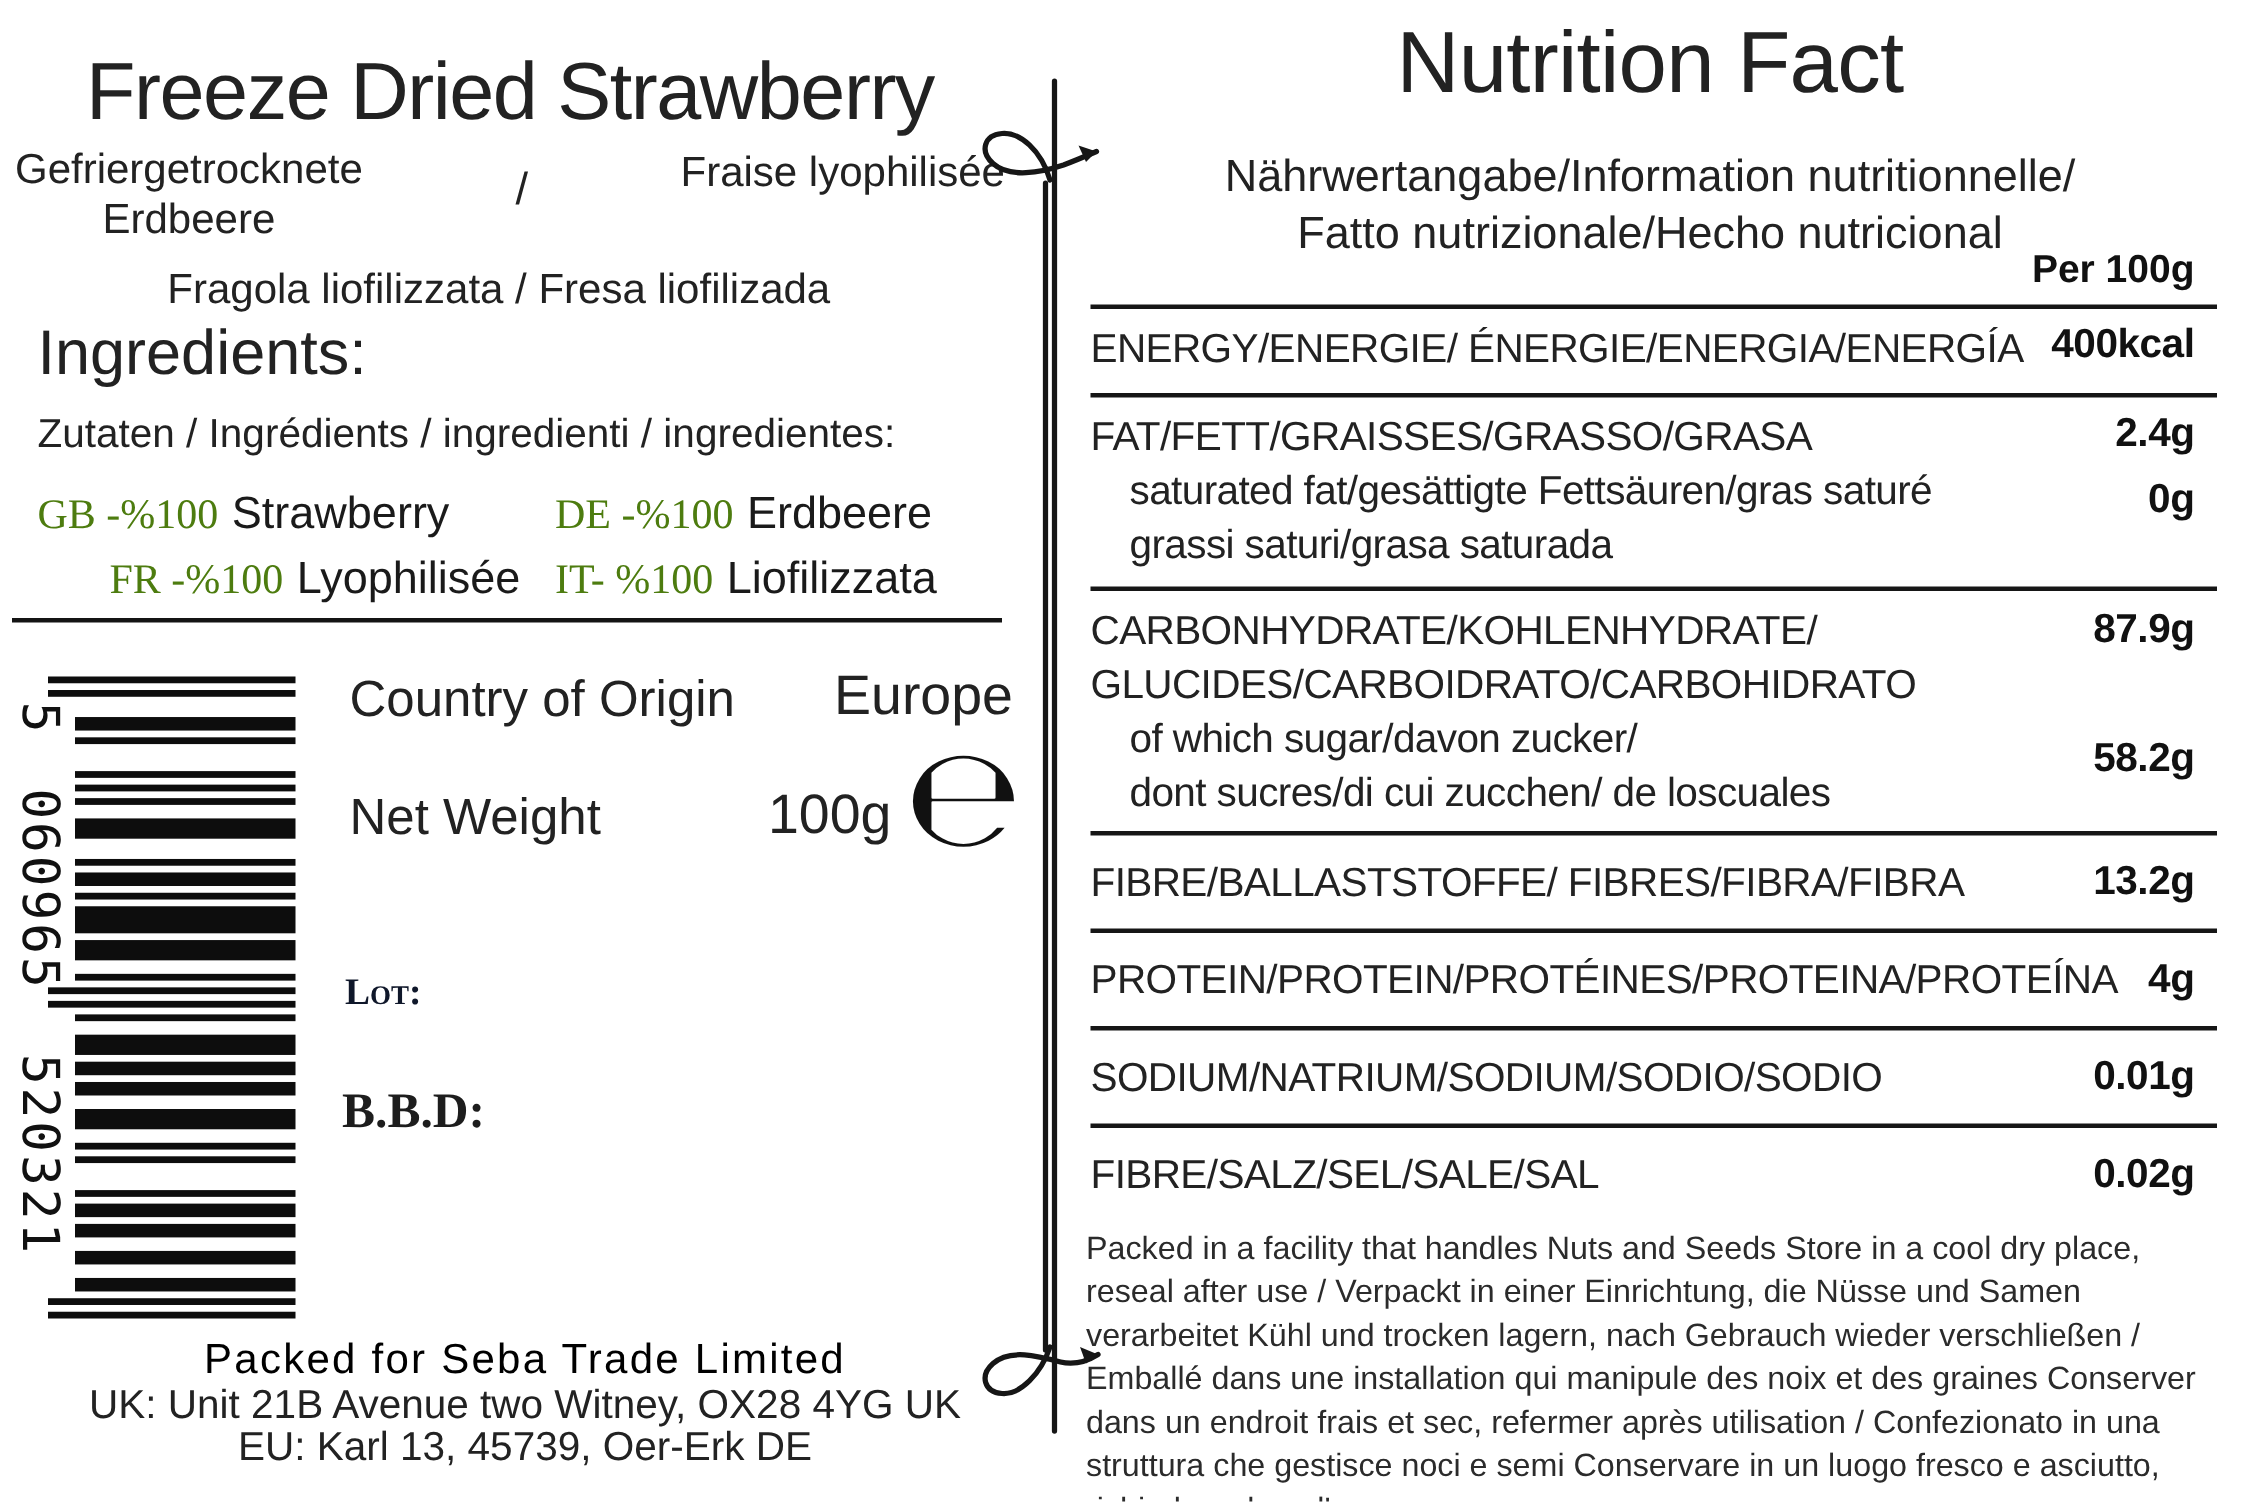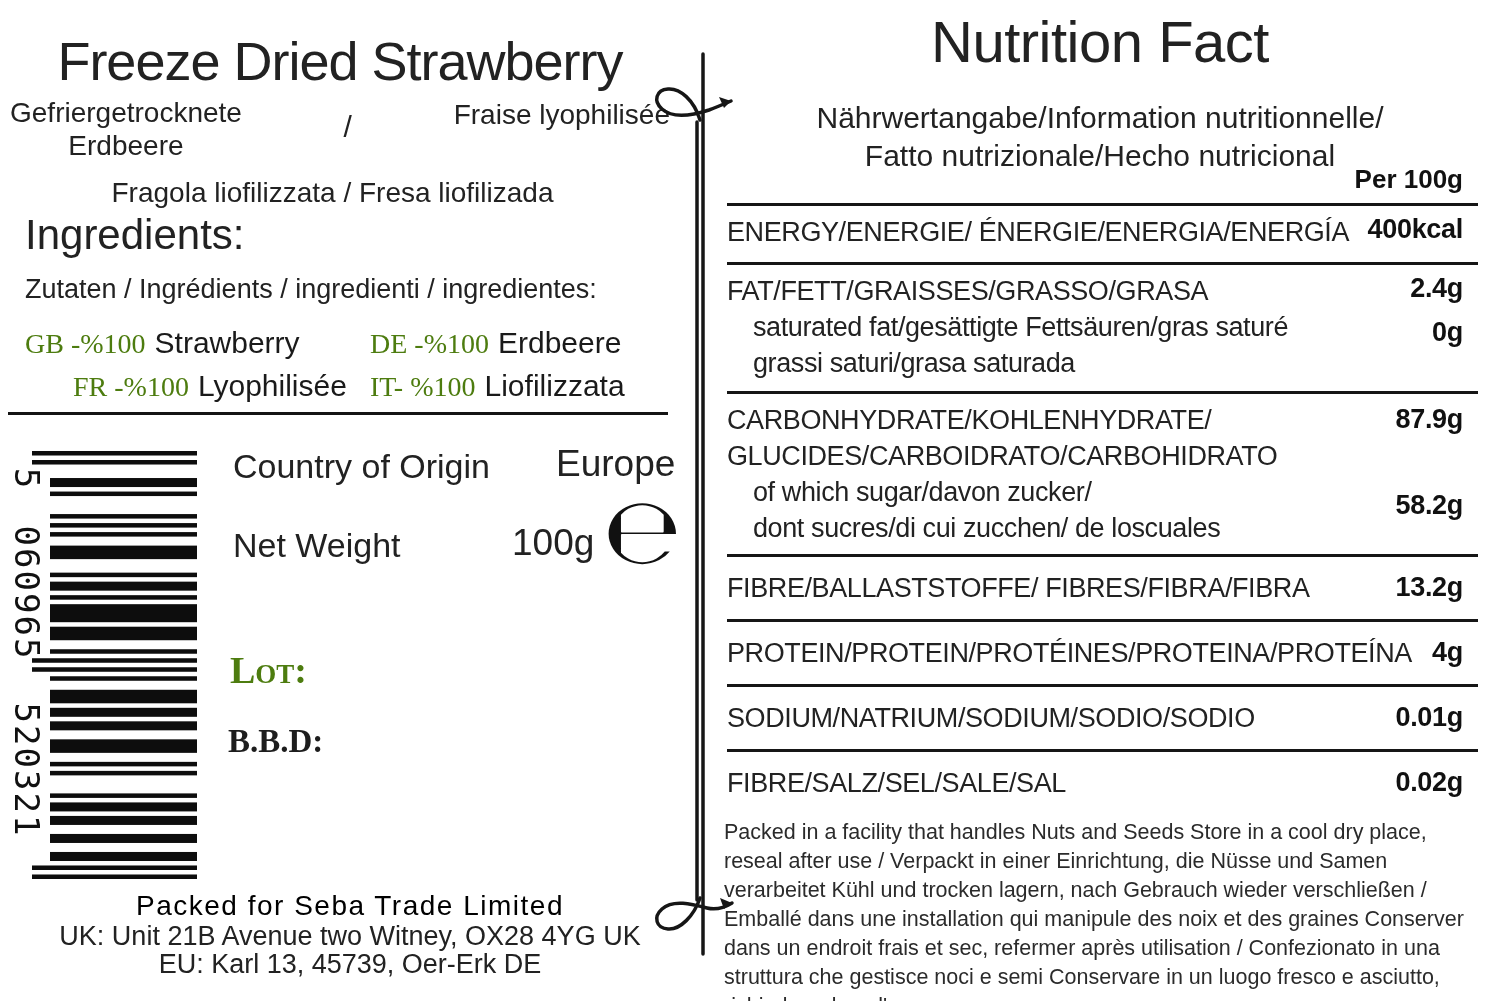--- a/index.html
+++ b/index.html
@@ -23,22 +23,22 @@
   .ing-item .name{font-size:30px;padding-left:9px;color:#1a1a1a;}
   .ing-r1c1{left:25px;top:326px;} .ing-r1c2{left:370px;top:326px;}
   .ing-r2c1{left:41px;top:369px;margin-left:32px;} .ing-r2c2{left:370px;top:369px;}
   .l-rule{left:8px;top:412px;width:660px;height:3px;background:#141414;}
   .origin-label{left:233px;top:447px;font-size:34px;color:#222;}
   .origin-value{left:556px;top:443px;font-size:37px;color:#222;}
   .net-label{left:233px;top:526px;font-size:34px;color:#222;}
   .net-value{left:512px;top:522px;font-size:37px;color:#222;}
   .e-sign{left:603px;top:486px;font-size:92px;line-height:1;
           font-family:"DejaVu Sans","DejaVu Serif",serif;color:#111;}
-  .lot{left:230px;top:648px;font-size:38px;font-weight:bold;font-variant:small-caps;
-       font-family:"Liberation Serif","DejaVu Serif",serif;color:#4d7c0f;}
+  .lot{left:230px;top:648px;font-size:25px;font-weight:bold;font-variant:small-caps;
+       font-family:"Liberation Serif","DejaVu Serif",serif;color:#0f172a;}
   .bbd{left:228px;top:723px;font-size:33px;font-weight:bold;
        font-family:"Liberation Serif","DejaVu Serif",serif;color:#1d1d1d;}
   .packed{left:40px;top:890px;width:620px;font-size:28px;letter-spacing:1.5px;color:#000000;}
   .addr-uk{left:40px;top:921px;width:620px;font-size:27px;color:#222;}
   .addr-eu{left:40px;top:949px;width:620px;font-size:27px;color:#222;}
 
   
   .r-title{left:760px;top:8px;width:680px;font-size:58px;letter-spacing:-0.5px;color:#222;}
   .r-sub1{left:720px;top:101px;width:760px;font-size:30px;color:#222;}
   .r-sub2{left:720px;top:139px;width:760px;font-size:30px;color:#222;}

